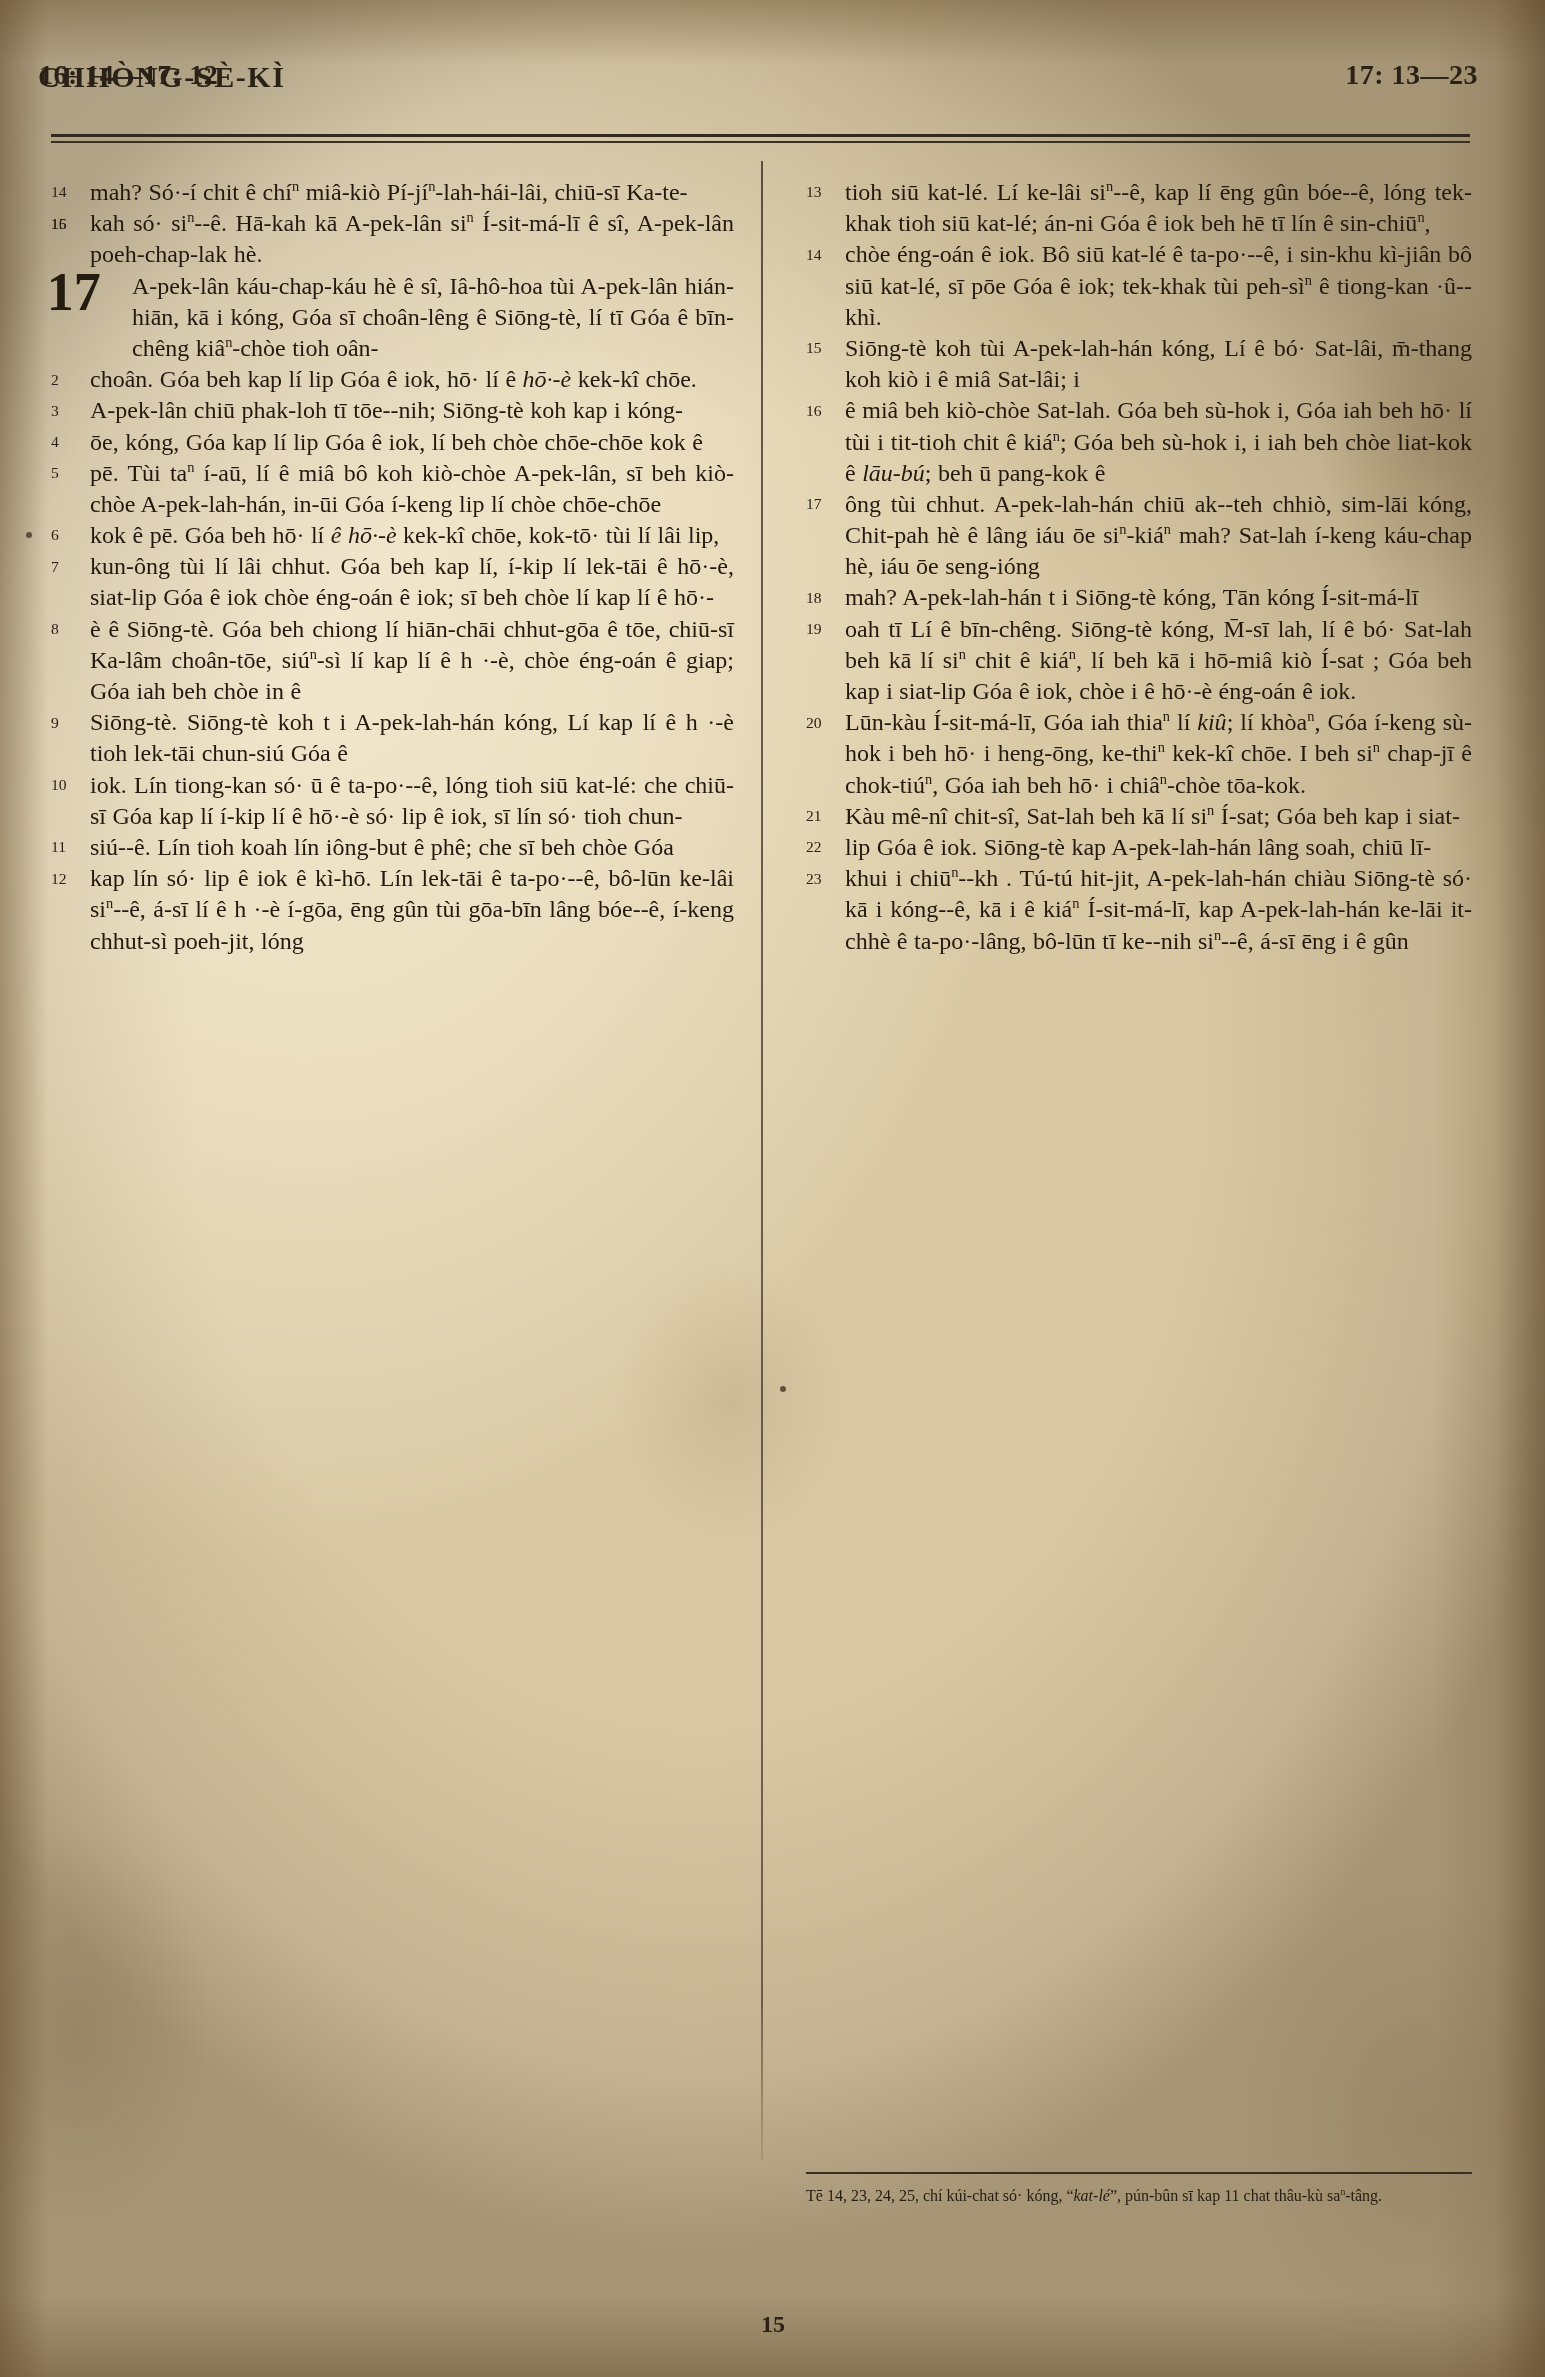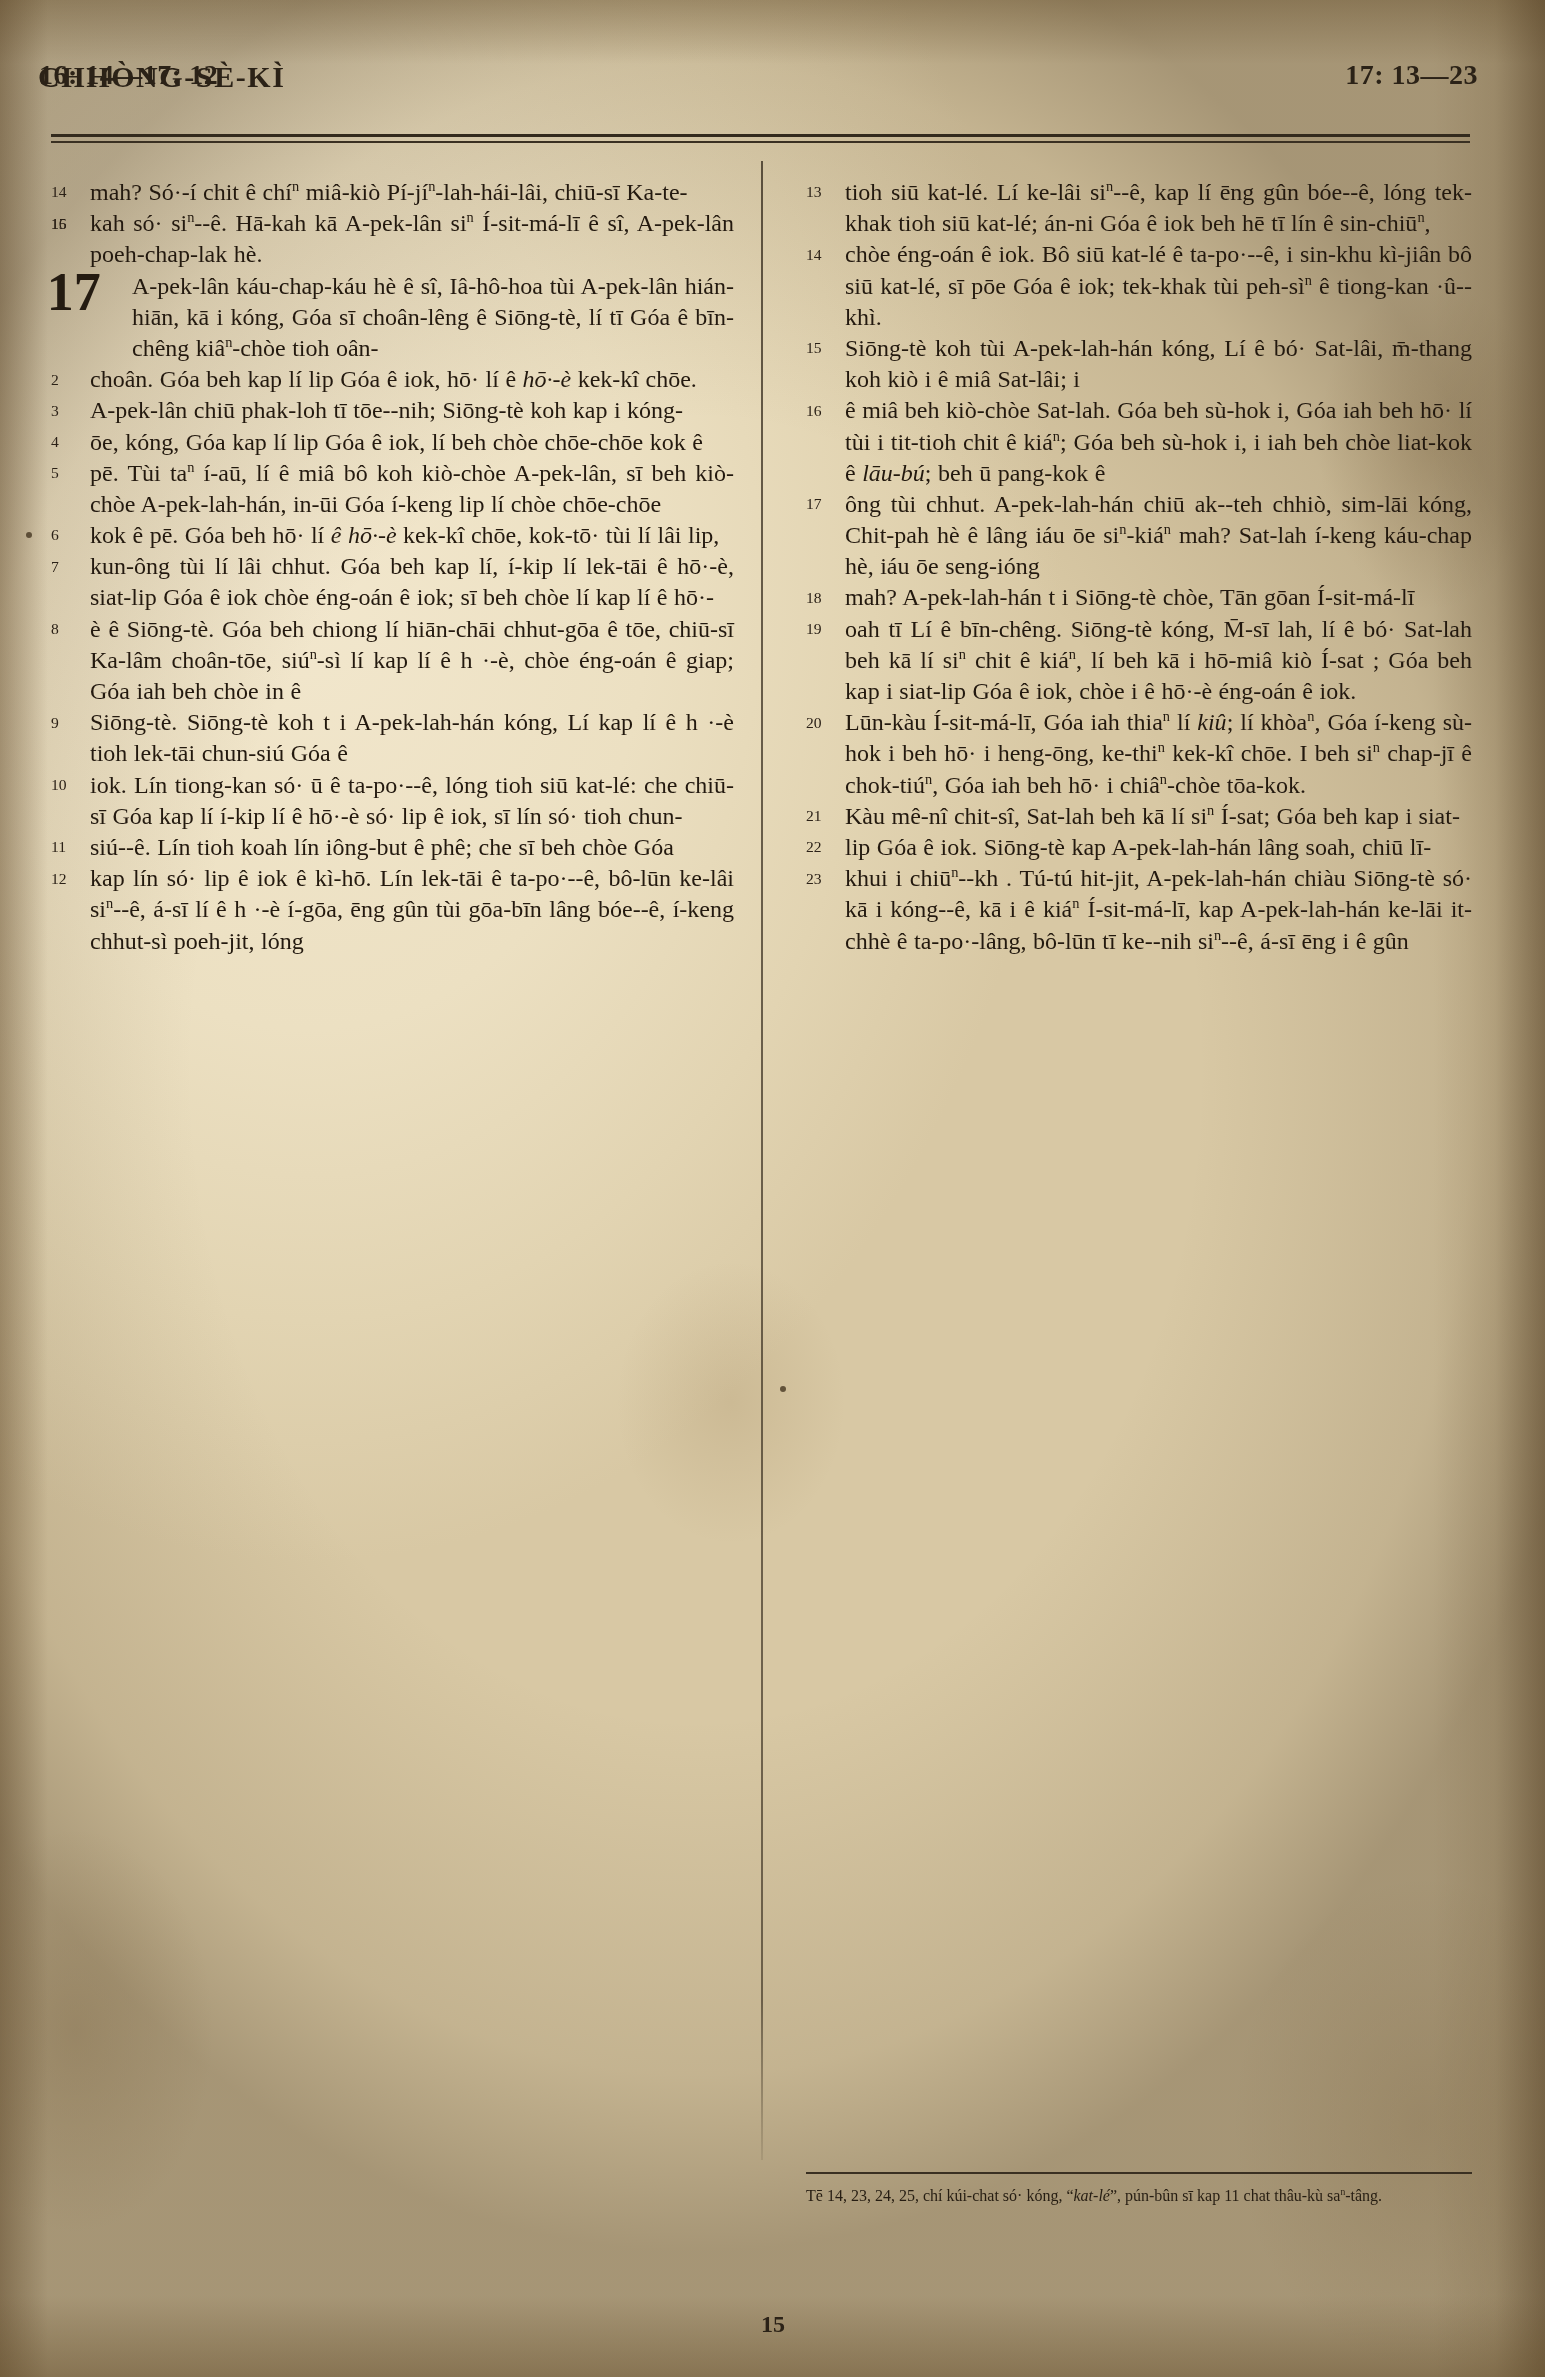--- a/index.html
+++ b/index.html
@@ -252,21 +252,21 @@
       <p class="para"><span class="vnum">10</span><span>iok.  Lín tiong-kan só· ū ê ta-po·--ê, lóng tioh siū kat-lé: che chiū-sī Góa kap lí í-kip lí ê hō·-è só· lip ê iok, sī lín só· tioh chun-</span></p>
       <p class="para"><span class="vnum">11</span><span>siú--ê.  Lín tioh koah lín iông-but ê phê;  che sī beh chòe Góa</span></p>
       <p class="para"><span class="vnum">12</span><span>kap lín só· lip ê iok ê kì-hō.  Lín lek-tāi ê ta-po·--ê, bô-lūn ke-lâi si<sup class="sn">n</sup>--ê, á-sī lí ê h ·-è í-gōa, ēng gûn tùi gōa-bīn lâng bóe--ê, í-keng chhut-sì poeh-jit, lóng</span></p>
     </div>
   <div class="col col-right" id="right-column">
       <p class="para"><span class="vnum">13</span><span>tioh siū kat-lé.  Lí ke-lâi si<sup class="sn">n</sup>--ê, kap lí ēng gûn bóe--ê, lóng tek-khak tioh siū kat-lé;  án-ni Góa ê iok beh hē tī lín ê sin-chiū<sup class="sn">n</sup>,</span></p>
       <p class="para"><span class="vnum">14</span><span>chòe éng-oán ê iok.  Bô siū kat-lé ê ta-po·--ê, i sin-khu kì-jiân bô siū kat-lé, sī pōe Góa ê iok;  tek-khak tùi peh-sì<sup class="sn">n</sup> ê tiong-kan ·û--khì.</span></p>
       <p class="para"><span class="vnum">15</span><span>Siōng-tè koh tùi A-pek-lah-hán kóng, Lí ê bó· Sat-lâi, m̄-thang koh kiò i ê miâ Sat-lâi;  i</span></p>
       <p class="para"><span class="vnum">16</span><span>ê miâ beh kiò-chòe Sat-lah.  Góa beh sù-hok i, Góa iah beh hō· lí tùi i tit-tioh chit ê kiá<sup class="sn">n</sup>;  Góa beh sù-hok i, i iah beh chòe liat-kok ê <span class="ital">lāu-bú</span>;  beh ū pang-kok ê</span></p>
       <p class="para"><span class="vnum">17</span><span>ông tùi    chhut.  A-pek-lah-hán chiū    ak--teh chhiò, sim-lāi kóng, Chit-pah hè ê lâng iáu ōe si<sup class="sn">n</sup>-kiá<sup class="sn">n</sup> mah?  Sat-lah í-keng káu-chap hè, iáu ōe seng-ióng</span></p>
-      <p class="para"><span class="vnum">18</span><span>mah?  A-pek-lah-hán t i Siōng-tè chòe, Tān gōan Í-sit-má-lī</span></p>
+      <p class="para"><span class="vnum">18</span><span>mah?  A-pek-lah-hán t i Siōng-tè kóng, Tān kóng Í-sit-má-lī</span></p>
       <p class="para"><span class="vnum">19</span><span>oah tī Lí ê bīn-chêng.  Siōng-tè kóng, M̄-sī lah, lí ê bó· Sat-lah beh kā lí si<sup class="sn">n</sup> chit ê kiá<sup class="sn">n</sup>, lí beh kā i hō-miâ kiò Í-sat ;  Góa beh kap i siat-lip Góa ê iok, chòe i ê hō·-è éng-oán ê iok.</span></p>
       <p class="para"><span class="vnum">20</span><span>Lūn-kàu Í-sit-má-lī, Góa iah thia<sup class="sn">n</sup> lí <span class="ital">kiû</span>;  lí khòa<sup class="sn">n</sup>, Góa í-keng sù-hok i beh hō· i heng-ōng, ke-thi<sup class="sn">n</sup> kek-kî chōe.  I beh si<sup class="sn">n</sup> chap-jī ê chok-tiú<sup class="sn">n</sup>, Góa iah beh hō· i chiâ<sup class="sn">n</sup>-chòe tōa-kok.</span></p>
       <p class="para"><span class="vnum">21</span><span>Kàu mê-nî chit-sî, Sat-lah beh kā lí si<sup class="sn">n</sup> Í-sat;  Góa beh kap i siat-</span></p>
       <p class="para"><span class="vnum">22</span><span>lip Góa ê iok.  Siōng-tè kap A-pek-lah-hán lâng soah, chiū lī-</span></p>
       <p class="para"><span class="vnum">23</span><span>khui i chiū<sup class="sn">n</sup>--kh .  Tú-tú hit-jit, A-pek-lah-hán chiàu Siōng-tè só· kā i kóng--ê, kā i ê kiá<sup class="sn">n</sup> Í-sit-má-lī, kap A-pek-lah-hán ke-lāi it-chhè ê ta-po·-lâng, bô-lūn tī ke--nih si<sup class="sn">n</sup>--ê, á-sī ēng i ê gûn</span></p>
     </div>
 
   <div class="footnote-rule"></div>
   <div class="footnote">Tē 14, 23, 24, 25, chí kúi-chat só· kóng, “<span class="ital">kat-lé</span>”, pún-bûn sī kap 11 chat thâu-kù sa<sup class="sn">n</sup>-tâng.</div>
 

